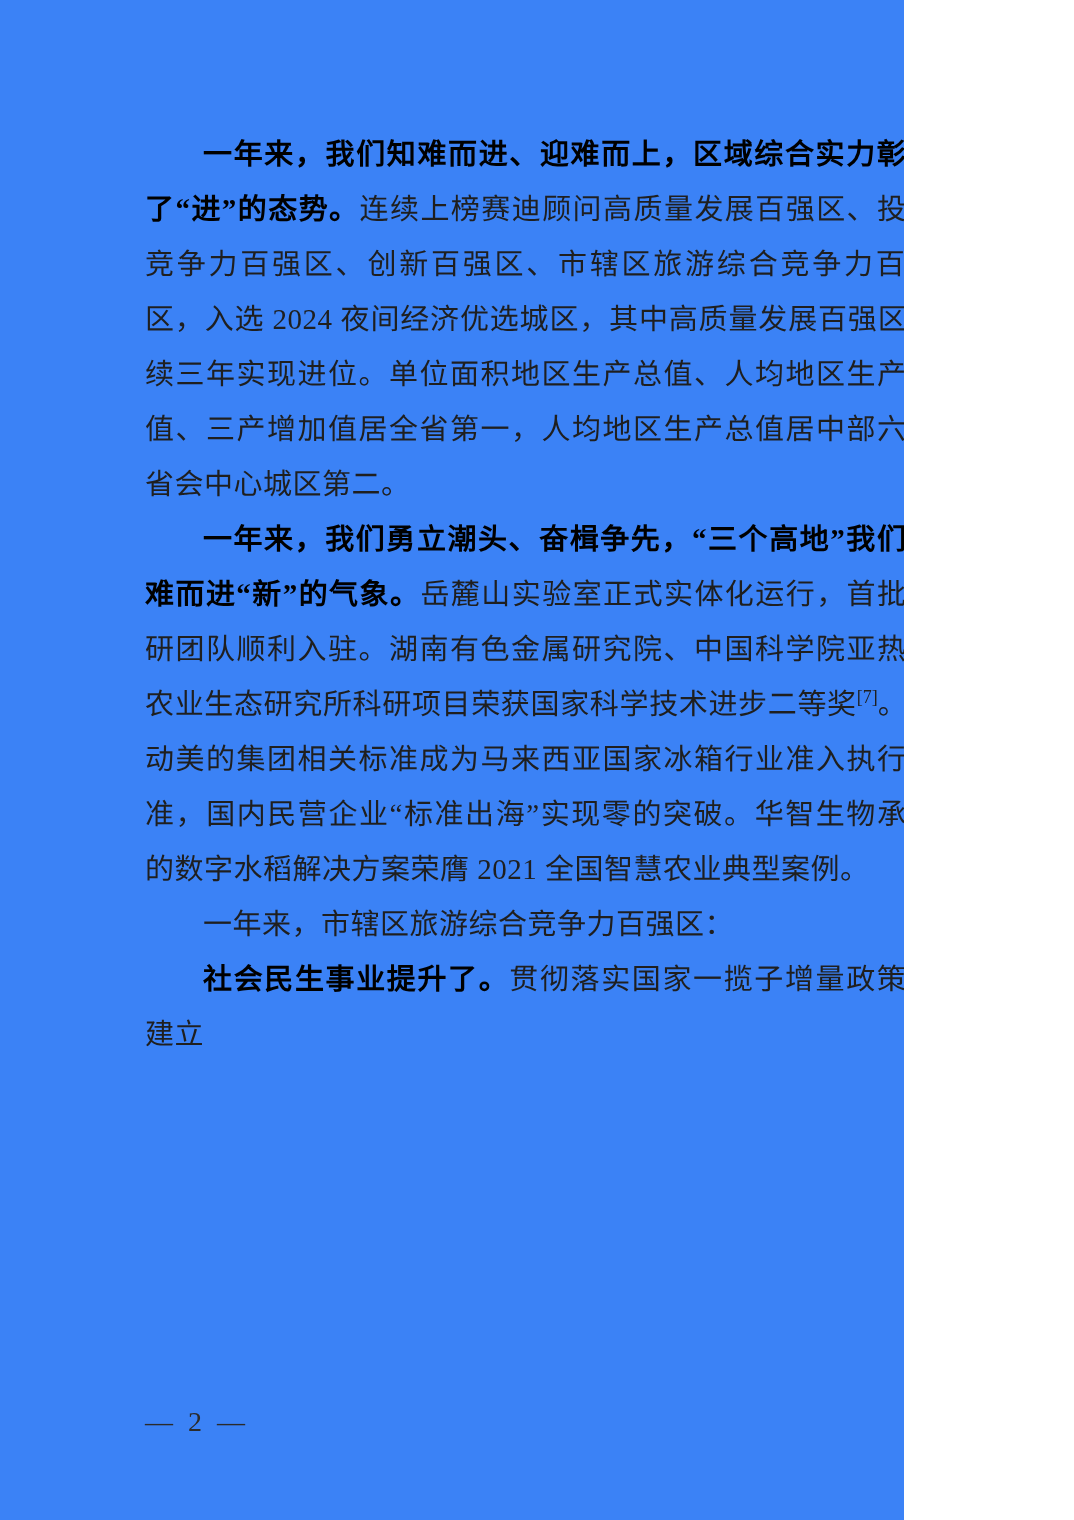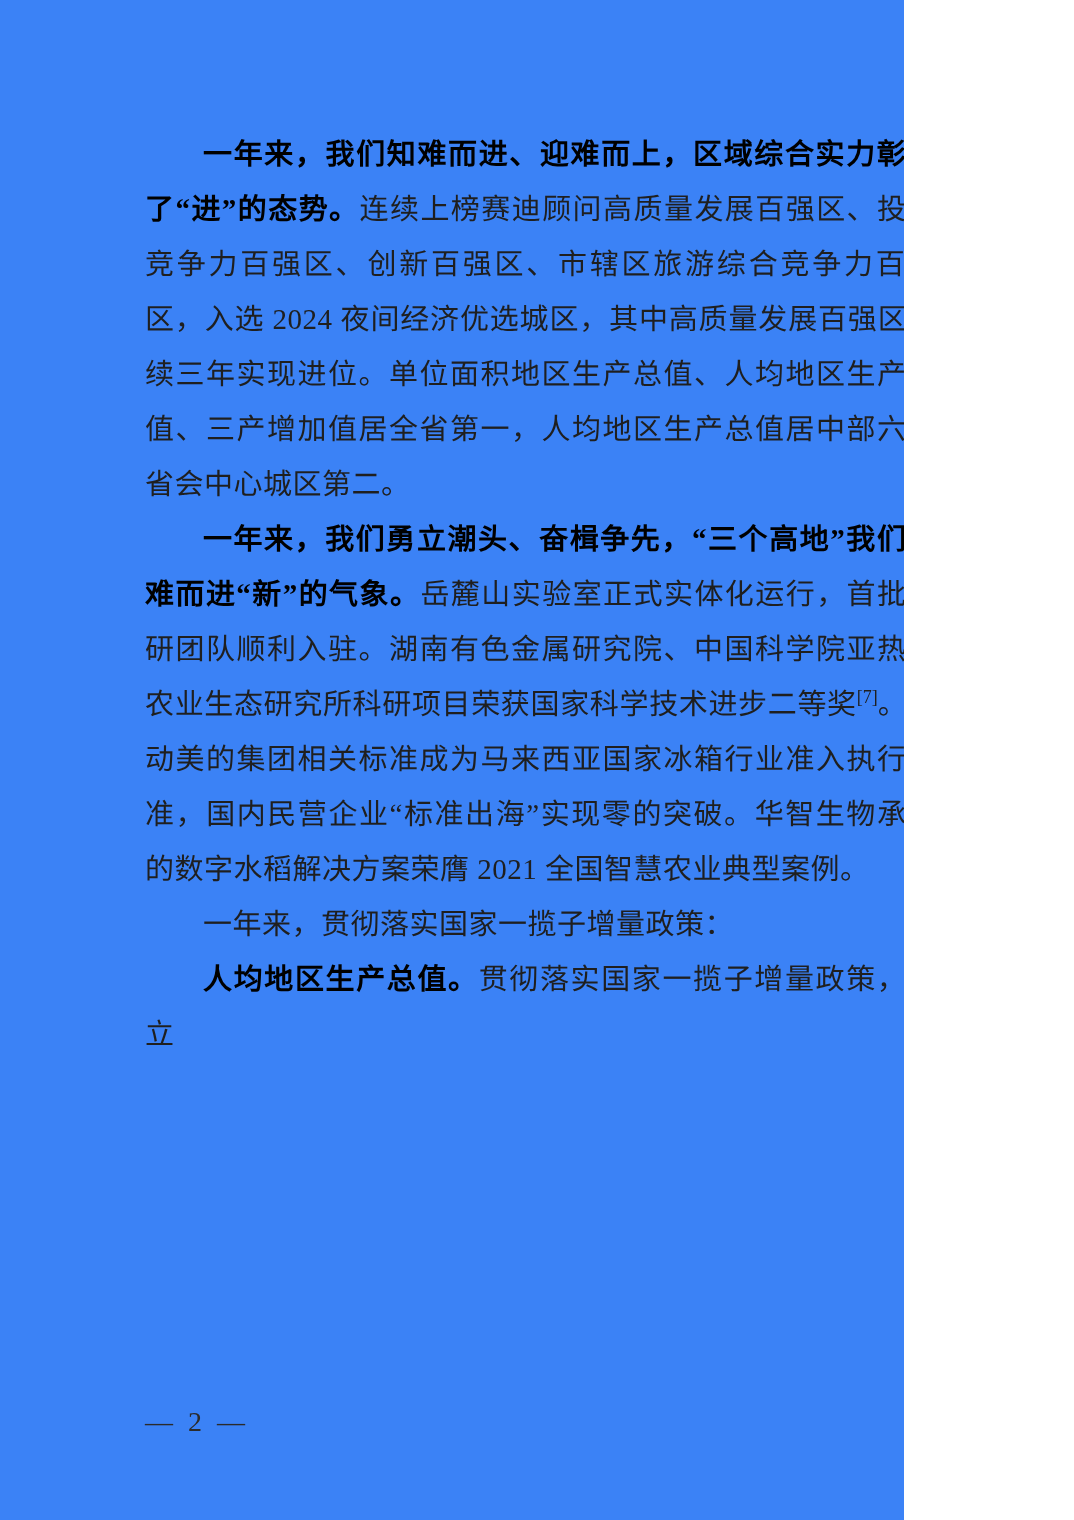--- a/index.html
+++ b/index.html
@@ -67,24 +67,24 @@
 
 <div class="page">
 
   <main class="content">
 
     <p><span class="bold-lead">一年来，我们知难而进、迎难而上，区域综合实力彰显了“进”的态势。</span><span>连续上榜赛迪顾问高质量发展百强区、投资竞争力百强区、创新百强区、市辖区旅游综合竞争力百强区，入选 2024 夜间经济优选城区，其中高质量发展百强区连续三年实现进位。单位面积地区生产总值、人均地区生产总值、三产增加值居全省第一，人均地区生产总值居中部六省省会中心城区第二。</span></p>
 
     <p><span class="bold-lead">一年来，我们勇立潮头、奋楫争先，“三个高地”我们知难而进“新”的气象。</span><span>岳麓山实验室正式实体化运行，首批科研团队顺利入驻。湖南有色金属研究院、中国科学院亚热带农业生态研究所科研项目荣获国家科学技术进步二等奖</span><sup class="footnote-ref">[7]</sup><span>。推动美的集团相关标准成为马来西亚国家冰箱行业准入执行标准，国内民营企业“标准出海”实现零的突破。华智生物承建的数字水稻解决方案荣膺 2021 全国智慧农业典型案例。</span></p>
 
 
-    <p><span>一年来，贯彻落实国家一揽子增量政策：</span></p>
+    <p><span>一年来，市辖区旅游综合竞争力百强区：</span></p>
 
 
-    <p><span class="bold-lead">人均地区生产总值。</span><span>贯彻落实国家一揽子增量政策，建立</span></p>
+    <p><span class="bold-lead">社会民生事业提升了。</span><span>贯彻落实国家一揽子增量政策，建立</span></p>
 
   </main>
 
   <footer class="page-footer">
     <span>— 2 —</span>
   </footer>
 
 </div>
 
 </body></html>

